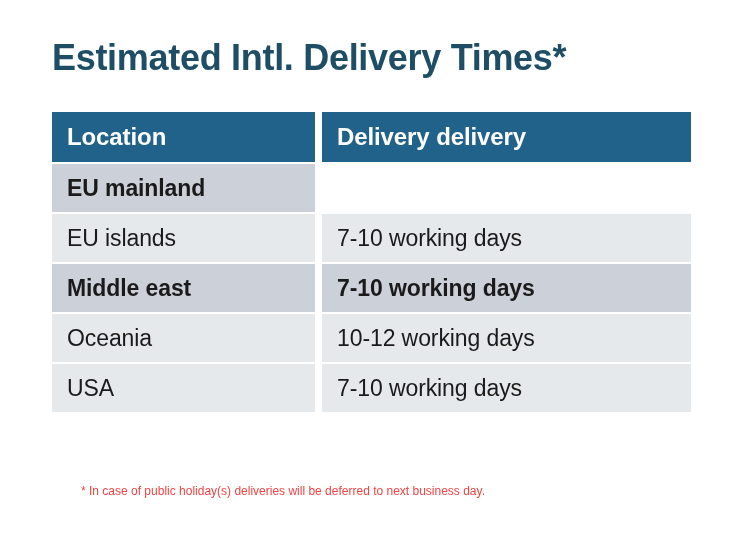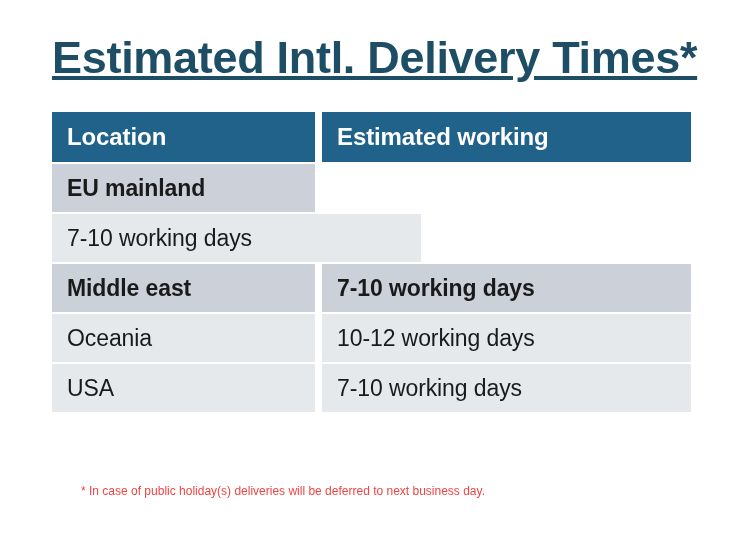--- a/index.html
+++ b/index.html
@@ -20,27 +20,26 @@
     width: 745px;
     height: 536px;
     background: #ffffff;
   }
 
   
   .page-title {
     position: absolute;
     left: 52px;
     top: 36px;
-    font-size: 45px;
+    font-size: 36px;
     font-weight: bold;
     color: #1d4e66;
     letter-spacing: -0.3px;
     white-space: nowrap;
     line-height: 44px;
-    text-decoration: underline;
   }
 
   
   .delivery-table {
     position: absolute;
     left: 52px;
     top: 112px;
     width: 639px;
   }
 
@@ -104,28 +103,29 @@
 <body>
 
 <div class="page">
 
   <div class="page-title">Estimated Intl. Delivery Times*</div>
 
   <div class="delivery-table">
 
     <div class="trow header-row">
       <div class="cell col-location">Location</div>
-      <div class="cell col-delivery">Estimated working</div>
+      <div class="cell col-delivery">Delivery delivery</div>
     </div>
 
     <div class="trow body-row shade-dark">
       <div class="cell col-location">EU mainland</div>
     </div>
 
     <div class="trow body-row shade-light">
+      <div class="cell col-location">EU islands</div>
       <div class="cell col-delivery">7-10 working days</div>
     </div>
 
     <div class="trow body-row shade-dark">
       <div class="cell col-location">Middle east</div>
       <div class="cell col-delivery">7-10 working days</div>
     </div>
 
     <div class="trow body-row shade-light">
       <div class="cell col-location">Oceania</div>

